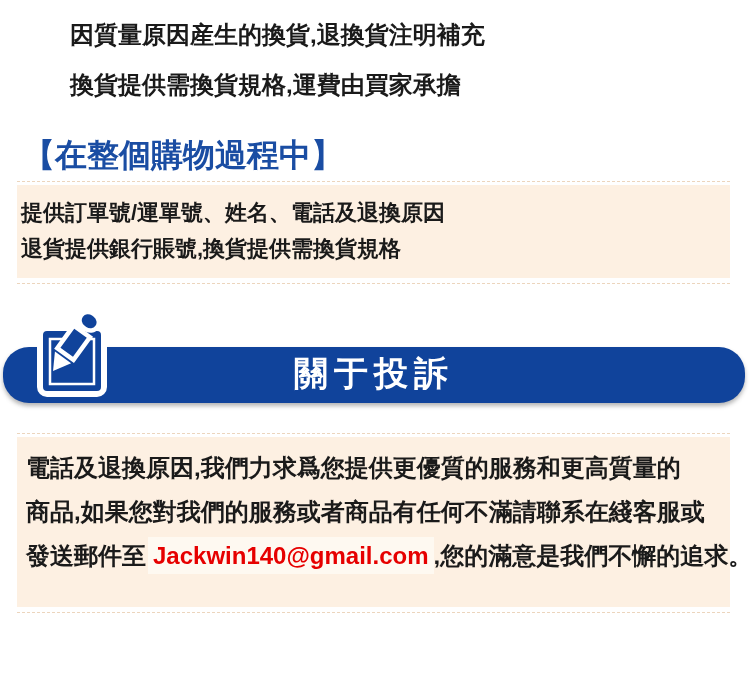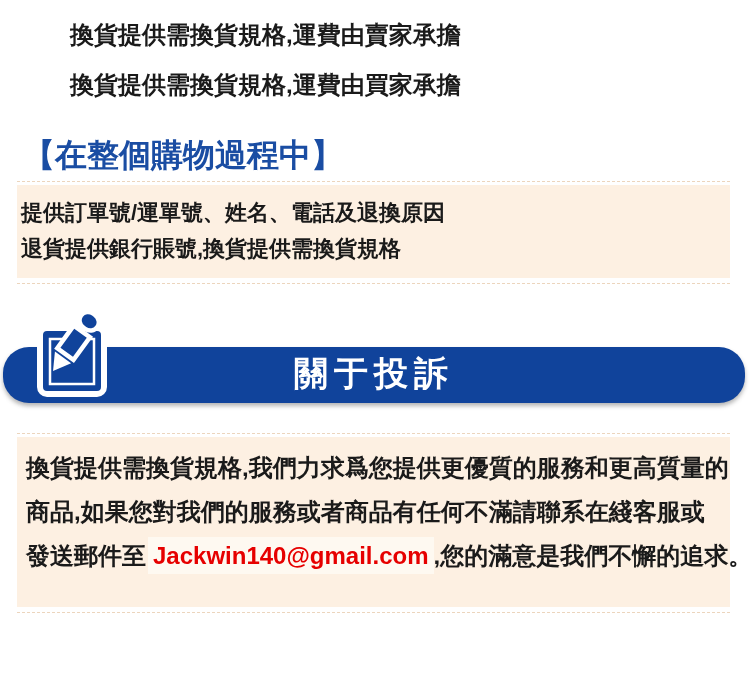--- a/index.html
+++ b/index.html
@@ -41,21 +41,21 @@
   .email{
     color:#e60000;background:#fef9f1;padding:5px 5px;margin-left:2px;
     font-family:"Liberation Sans","DejaVu Sans",sans-serif;font-weight:700;
   }
 </style>
 </head>
 <body>
 
 <div class="page">
 
-  <div class="top-line l1">換貨提供需換貨規格,運費由賣家承擔</div>
+  <div class="top-line l1">因質量原因産生的換貨,退換貨注明補充</div>
   <div class="top-line l2">換貨提供需換貨規格,運費由買家承擔</div>
 
   <h2 class="note-heading">【在整個購物過程中】</h2>
 
   <div class="panel panel-note">
     <div class="panel-line">提供訂單號/運單號、姓名、電話及退換原因</div>
     <div class="panel-line">退貨提供銀行賬號,換貨提供需換貨規格</div>
   </div>
 
   <div class="banner">
@@ -68,20 +68,20 @@
       <rect x="17" y="27" width="44" height="45" fill="none" stroke="#ffffff" stroke-width="2.5"></rect>
       <g transform="translate(60,4) rotate(126)">
         <rect x="-2" y="-10" width="17" height="20" rx="9" fill="#10439b" stroke="#ffffff" stroke-width="4.5"></rect>
         <rect x="19" y="-10" width="28" height="20" fill="#10439b" stroke="#ffffff" stroke-width="4.5"></rect>
         <polygon points="51,-10 68,0 51,10" fill="#ffffff"></polygon>
       </g>
     </svg>
   </div>
 
   <div class="panel panel-complaint">
-    <div class="panel-line">換貨提供需換貨規格,我們力求爲您提供更優質的服務和更高質量的</div>
+    <div class="panel-line">電話及退換原因,我們力求爲您提供更優質的服務和更高質量的</div>
     <div class="panel-line">商品,如果您對我們的服務或者商品有任何不滿請聯系在綫客服或</div>
     <div class="panel-line">
       <span>發送郵件至</span><span class="email">Jackwin140@gmail.com</span><span>,您的滿意是我們不懈的追求。</span>
     </div>
   </div>
 
 </div>
 
 </body></html>

